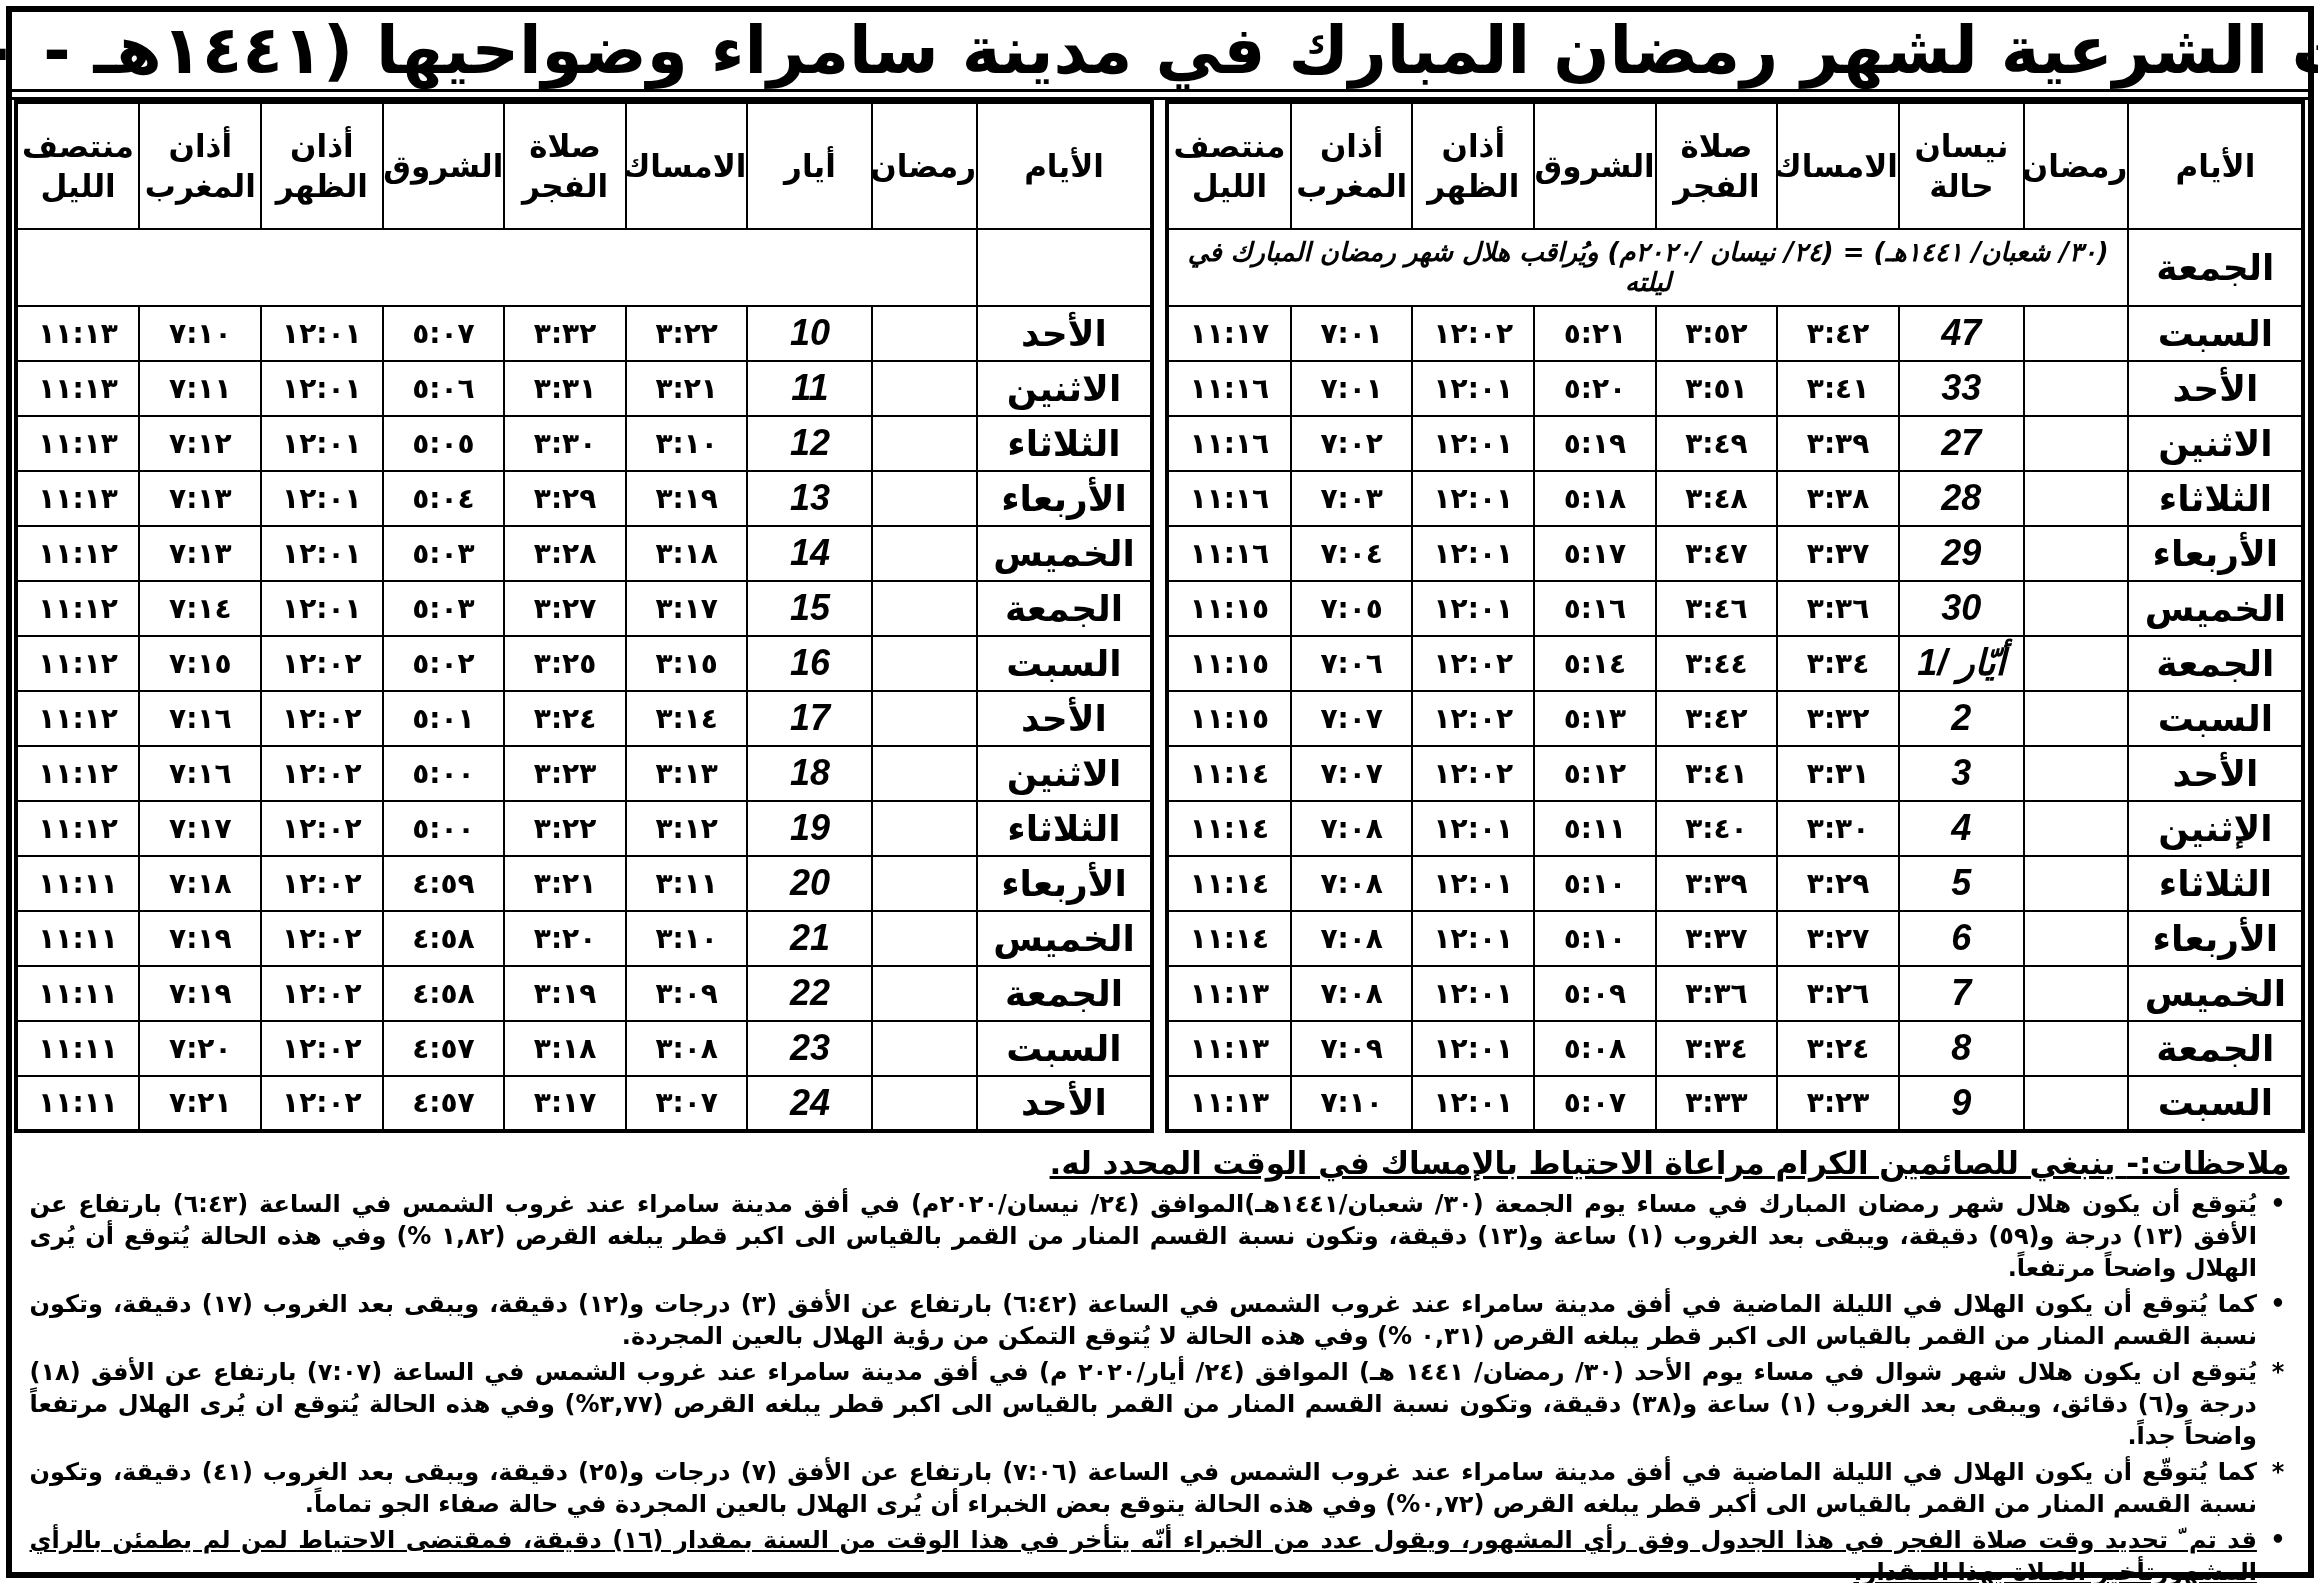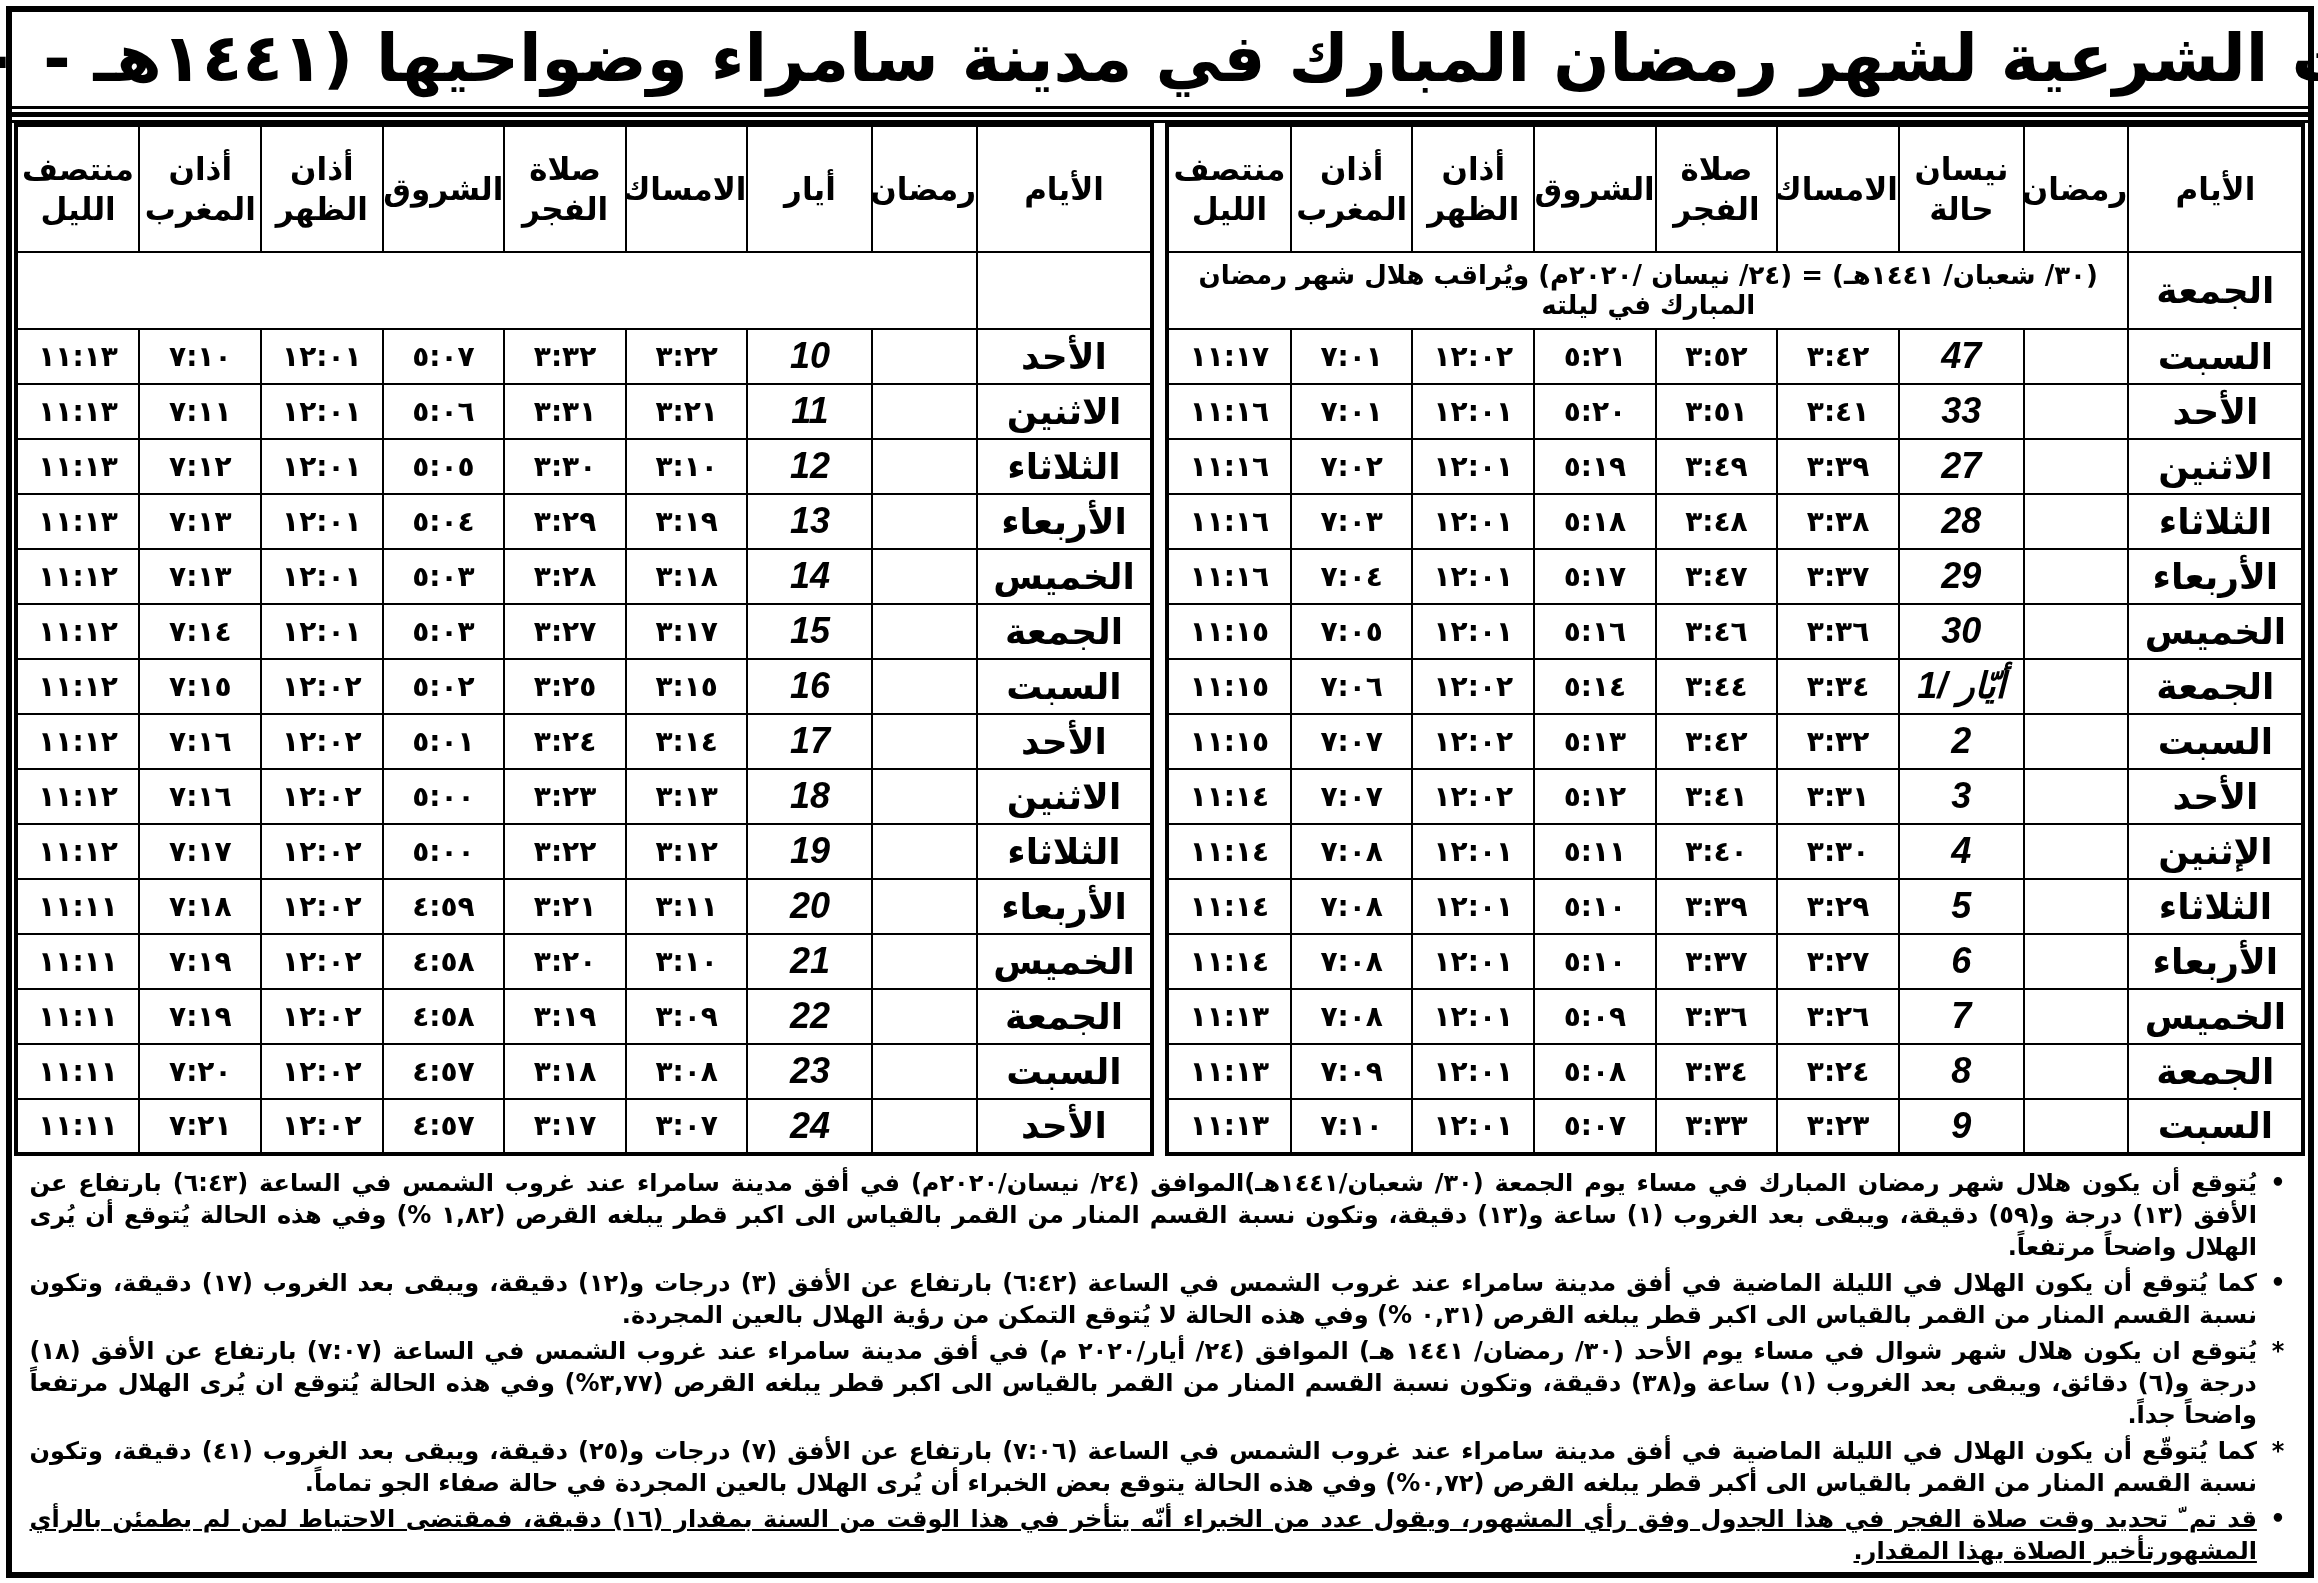--- a/index.html
+++ b/index.html
@@ -18,21 +18,21 @@
                padding:0;overflow:hidden;}
   .ptable thead tr{height:127px;}
   .ptable tr.gap-row{height:77px;}
   .ptable tbody tr.day-row{height:55px;}
   .ptable th{font-size:31px;font-weight:700;line-height:1.3;}
   td.c0{font-size:36px;font-weight:700;}
   td.c1{font-size:27px;}
   td.c2{font-family:"Liberation Sans","DejaVu Sans",sans-serif;direction:ltr;
         font-style:italic;font-weight:700;font-size:36px;}
   td.c3,td.c4,td.c5,td.c6,td.c7,td.c8{font-size:28px;font-weight:700;letter-spacing:2.7px;}
-  td.note-cell{font-size:26px;font-weight:700;}
+  td.note-cell{font-size:26px;font-weight:700;font-style:italic;}
   .notes{flex:1;direction:rtl;padding:12.3px 18px 0 18px;}
   .notes-header{font-size:31px;font-weight:700;text-decoration:underline;margin-bottom:8.2px;}
   .note-item{display:flex;gap:9.6px;font-size:24px;font-weight:700;line-height:1.33;
              margin-bottom:4.1px;}
   .note-marker{flex:0 0 23px;text-align:center;}
   .note-text{flex:1;text-align:justify;}
   .note-item.underlined .note-text{text-decoration:underline;}
 </style>
 </head>
 <body>
@@ -440,20 +440,24 @@
             <td class="c6">١٢:٠٢</td>
             <td class="c7">٧:٢١</td>
             <td class="c8">١١:١١</td>
           </tr>
         </tbody>
     </table>
 
   </div>
 
   <div class="notes">
+    <div class="notes-header">
+      <span>ملاحظات:-</span>
+      <span>ينبغي للصائمين الكرام مراعاة الاحتياط بالإمساك في الوقت المحدد له.</span>
+    </div>
     <div class="note-item">
       <span class="note-marker">•</span>
       <span class="note-text">يُتوقع أن يكون هلال شهر رمضان المبارك في مساء يوم الجمعة (٣٠/ شعبان/١٤٤١هـ)الموافق (٢٤/ نيسان/٢٠٢٠م) في أفق مدينة سامراء عند غروب الشمس في الساعة (٦:٤٣) بارتفاع عن الأفق (١٣) درجة و(٥٩) دقيقة، ويبقى بعد الغروب (١) ساعة و(١٣) دقيقة، وتكون نسبة القسم المنار من القمر بالقياس الى اكبر قطر يبلغه القرص (١,٨٢ %) وفي هذه الحالة يُتوقع أن يُرى الهلال واضحاً مرتفعاً.</span>
     </div>
     <div class="note-item">
       <span class="note-marker">•</span>
       <span class="note-text">كما يُتوقع أن يكون الهلال في الليلة الماضية في أفق مدينة سامراء عند غروب الشمس في الساعة (٦:٤٢) بارتفاع عن الأفق (٣) درجات و(١٢) دقيقة، ويبقى بعد الغروب (١٧) دقيقة، وتكون نسبة القسم المنار من القمر بالقياس الى اكبر قطر يبلغه القرص (٠,٣١ %) وفي هذه الحالة لا يُتوقع التمكن من رؤية الهلال بالعين المجردة.</span>
     </div>
     <div class="note-item">
       <span class="note-marker">*</span>

